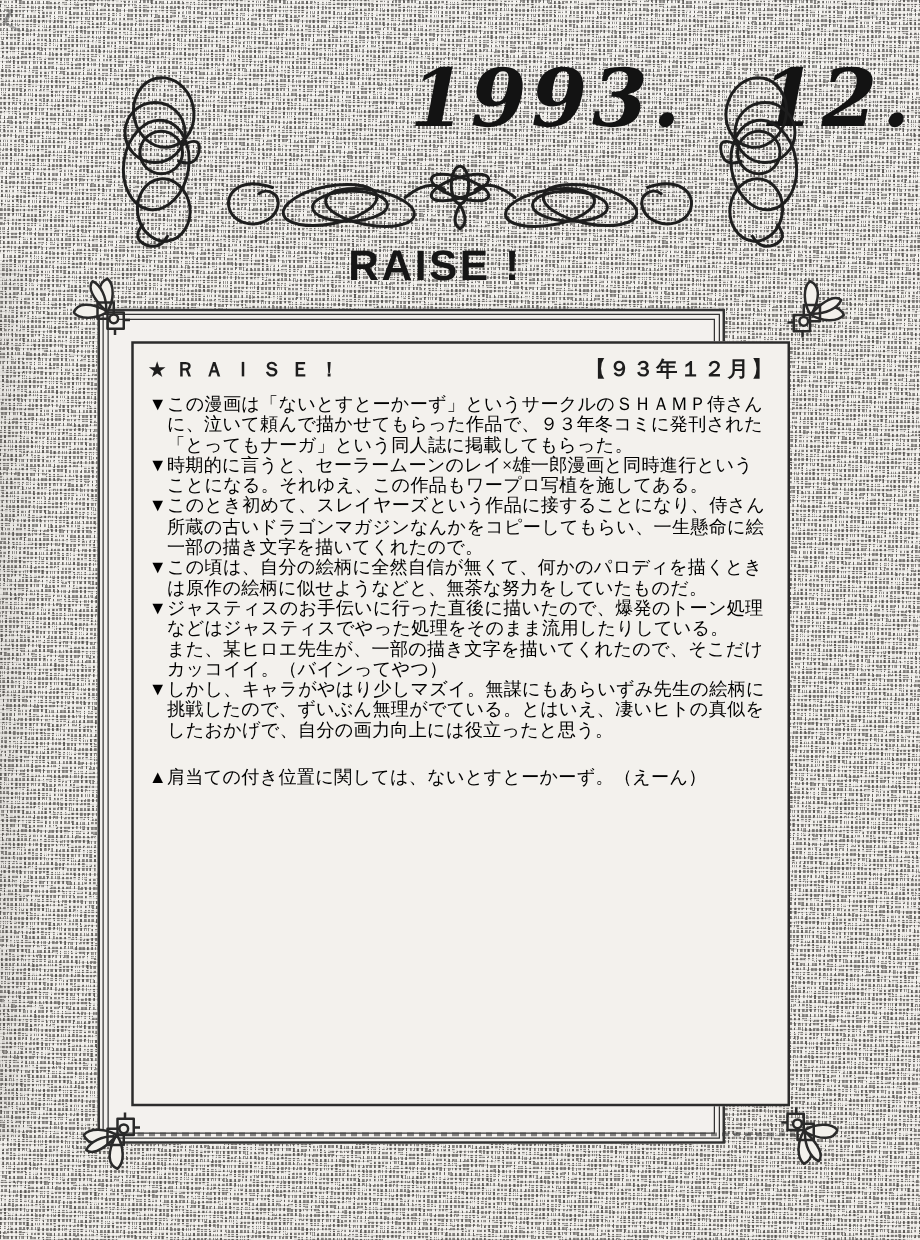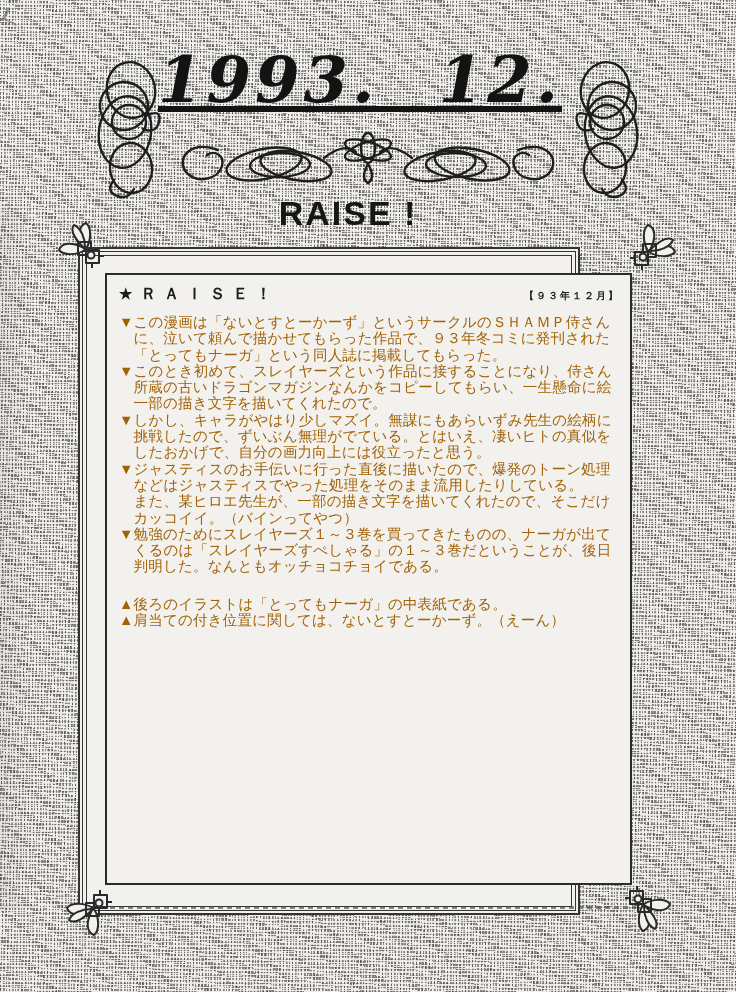--- a/index.html
+++ b/index.html
@@ -22,23 +22,23 @@
   }
   .gutter-shade{
     position:absolute; left:0; top:210px; width:46px; height:700px; z-index:1;
     background:linear-gradient(90deg,rgba(60,55,50,.07),rgba(60,55,50,0) 70%);
   }
   .speck{position:absolute; z-index:3; opacity:.5;}
   .speck.s1{left:4px; top:10px; width:13px; height:11px; border-left:3px solid #4a4a4a; border-bottom:2px solid #6b6b6b; transform:rotate(28deg);}
   .speck.s2{left:694px; top:12px; width:9px; height:7px; border-top:2px solid #8a8a8a; transform:rotate(-14deg); opacity:.35;}
   
   .title-date{
-    position:absolute; left:0; right:16px; top:42px; z-index:3; text-align:center;
+    position:absolute; left:0; right:4px; top:42px; z-index:3; text-align:right;
     font-family:"DejaVu Serif","Liberation Serif",serif; font-style:italic; font-weight:bold;
-    font-size:64px; letter-spacing:4px; word-spacing:34px; color:#131313;text-decoration:underline;
+    font-size:64px; letter-spacing:4px; word-spacing:34px; color:#131313;
   }
   .scroll{position:absolute; top:54px; width:70px; height:152px; z-index:3;}
   .scroll.left{left:94px;}
   .scroll.right{left:572px; transform:scaleX(-1);}
   .center-flourish{position:absolute; left:172px; top:124px; width:392px; height:72px; z-index:3;}
   .heading{
     position:absolute; left:0; right:0; top:194px; z-index:3; text-align:center;
     transform:translateX(-20px);
     font-family:"Liberation Sans","DejaVu Sans",sans-serif; font-weight:bold;
     font-size:34px; letter-spacing:2px; color:#161616;
@@ -62,23 +62,23 @@
   .textbox{
     position:absolute; left:27px; top:26px; width:527px; height:612px; box-sizing:border-box;
     border:2px solid #2c2c2c; background:#f3f1ed; padding:9px 10px 0 12px;
   }
   .box-header{
     display:flex; justify-content:space-between; align-items:baseline;
     font-size:16px; font-weight:700; color:#1d1d1d; margin-bottom:9px;
   }
   .box-header .star{margin-right:8px; font-size:15px;}
   .box-header .btitle{letter-spacing:7px;}
-  .box-header .bdate{font-weight:600; letter-spacing:2px; font-size:10px;}
+  .box-header .bdate{font-weight:600; letter-spacing:2px; font-size:17px;}
   .para, .foot{
-    font-size:14.5px; line-height:16.3px; color:#a16207; letter-spacing:.2px;
+    font-size:14.5px; line-height:16.3px; color:#000000; letter-spacing:.2px;
     padding-left:1em; text-indent:-1em; white-space:pre-wrap; margin:0;
   }
   .footnotes{margin-top:21px;}
   svg .ink{stroke:#1e1e1e; fill:none; stroke-width:2.4; stroke-linecap:round;}
   svg .ornk{stroke:#2a2a2a; stroke-width:2; stroke-linejoin:round;}
 </style>
 </head>
 <body>
 
 <div class="page">
@@ -141,44 +141,44 @@
     <div class="textbox">
       <div class="box-header">
         <span><span class="star">★</span><span class="btitle">ＲＡＩＳＥ！</span></span>
         <span class="bdate">【９３年１２月】</span>
       </div>
       <div class="paragraphs">
   <p class="para"><span class="marker">▼</span><span class="ptext">この漫画は「ないとすとーかーず」というサークルのＳＨＡＭＰ侍さん
 に、泣いて頼んで描かせてもらった作品で、９３年冬コミに発刊された
 「とってもナーガ」という同人誌に掲載してもらった。</span></p>
 
+  <p class="para"><span class="marker">▼</span><span class="ptext">時期的に言うと、セーラームーンのレイ×雄一郎漫画と同時進行という
+ことになる。それゆえ、この作品もワープロ写植を施してある。</span></p>
 
   <p class="para"><span class="marker">▼</span><span class="ptext">このとき初めて、スレイヤーズという作品に接することになり、侍さん
 所蔵の古いドラゴンマガジンなんかをコピーしてもらい、一生懸命に絵
 一部の描き文字を描いてくれたので。</span></p>
 
-
-  <p class="para"><span class="marker">▼</span><span class="ptext">しかし、キャラがやはり少しマズイ。無謀にもあらいずみ先生の絵柄に
-挑戦したので、ずいぶん無理がでている。とはいえ、凄いヒトの真似を
-したおかげで、自分の画力向上には役立ったと思う。</span></p>
+  <p class="para"><span class="marker">▼</span><span class="ptext">この頃は、自分の絵柄に全然自信が無くて、何かのパロディを描くとき
+は原作の絵柄に似せようなどと、無茶な努力をしていたものだ。</span></p>
 
   <p class="para"><span class="marker">▼</span><span class="ptext">ジャスティスのお手伝いに行った直後に描いたので、爆発のトーン処理
 などはジャスティスでやった処理をそのまま流用したりしている。
 また、某ヒロエ先生が、一部の描き文字を描いてくれたので、そこだけ
 カッコイイ。（バインってやつ）</span></p>
 
-
-
-  <p class="para"><span class="marker">▼</span><span class="ptext">勉強のためにスレイヤーズ１～３巻を買ってきたものの、ナーガが出て
-くるのは「スレイヤーズすぺしゃる」の１～３巻だということが、後日
-判明した。なんともオッチョコチョイである。</span></p>
+  <p class="para"><span class="marker">▼</span><span class="ptext">しかし、キャラがやはり少しマズイ。無謀にもあらいずみ先生の絵柄に
+挑戦したので、ずいぶん無理がでている。とはいえ、凄いヒトの真似を
+したおかげで、自分の画力向上には役立ったと思う。</span></p>
+
+
+
 
 </div>
       <div class="footnotes">
-  <p class="para foot"><span class="marker">▲</span><span class="ptext">後ろのイラストは「とってもナーガ」の中表紙である。</span></p>
 
   <p class="para foot"><span class="marker">▲</span><span class="ptext">肩当ての付き位置に関しては、ないとすとーかーず。（えーん）</span></p>
 </div>
     </div>
   </div>
 
   <svg class="orn tl" viewBox="0 0 48 48">
     <g class="ornk" fill="#f3f1ec">
       <path d="M26,26 C20,14 20,4 28,1 C34,6 33,19 28,27 Z"></path>
       <path d="M26,26 C14,20 4,20 1,28 C6,34 19,33 27,28 Z"></path>

